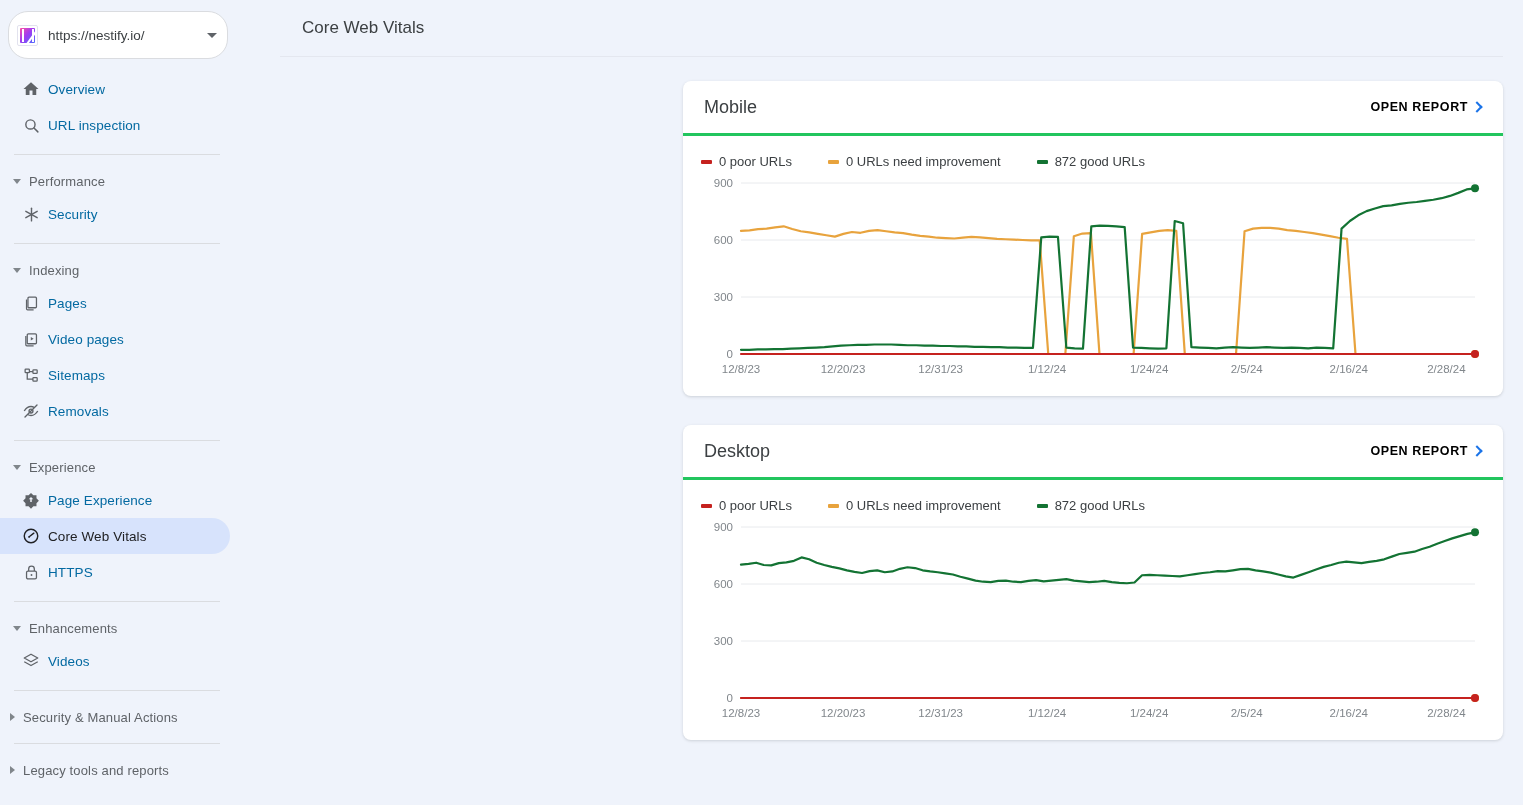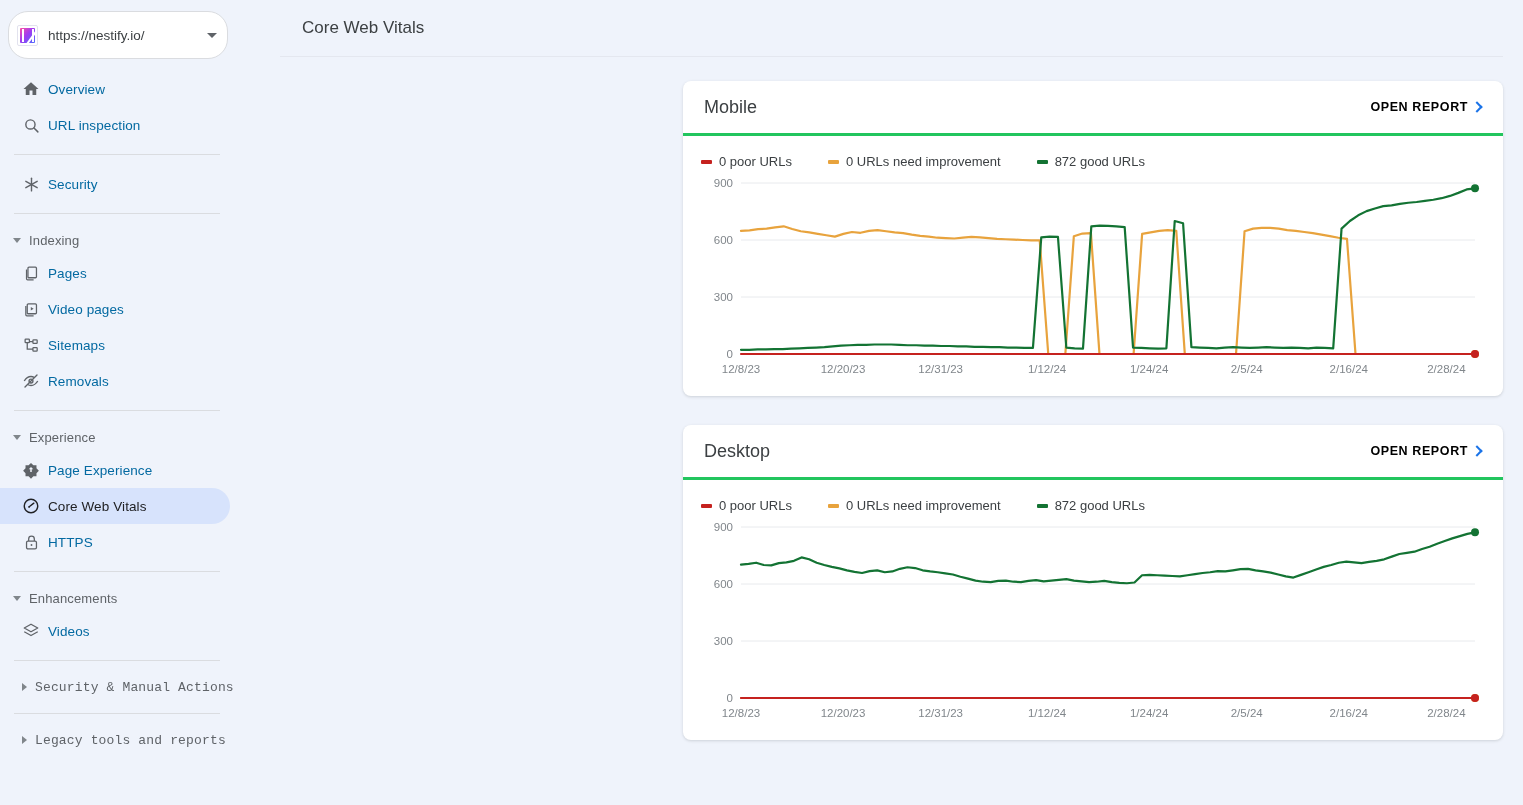--- a/index.html
+++ b/index.html
@@ -83,21 +83,21 @@
     border-left: 4.5px solid transparent; border-right: 4.5px solid transparent;
     border-top: 5px solid #80868b;
   }
   .group-head .tri-right {
     width: 0; height: 0; margin-left: 4px;
     border-top: 4.5px solid transparent; border-bottom: 4.5px solid transparent;
     border-left: 5px solid #80868b;
   }
   .group-head .glbl { font-size: 13px; color: #5f6368; letter-spacing: .15px; }
   .group-head.collapsed .glbl { color: #5f6368; }
-  .gh-pad { padding-left: 18px; font-family: Liberation Mono, monospace; }
+  .gh-pad { padding-left: 6px; }
 
   
   .main { flex: 1; height: 805px; position: relative; overflow: hidden; }
   .page-head {
     height: 57px; display: flex; align-items: center;
     padding-left: 22px; border-bottom: 1px solid #e4e7ef;
     margin-right: 20px;
   }
   .page-title { font-size: 17px; color: #3c4043; font-weight: 400; }
 
@@ -164,20 +164,24 @@
           <svg width="17" height="17" viewBox="0 0 24 24" fill="none" stroke="currentColor" stroke-width="2">
               <circle cx="10.5" cy="10.5" r="6.5"></circle>
               <line x1="15.5" y1="15.5" x2="21" y2="21" stroke-linecap="round"></line>
             </svg>
         </span>
         <span class="lbl">URL inspection</span>
       </div>
 
       <div class="divider"></div>
 
+      <div class="group-head">
+        <span class="tri-down"></span>
+        <span class="glbl">Performance</span>
+      </div>
       <div class="nav-item">
         <span class="ico">
           <svg width="17" height="17" viewBox="0 0 24 24" stroke="currentColor" stroke-width="2" stroke-linecap="round">
               <line x1="12" y1="3" x2="12" y2="21"></line>
               <line x1="4" y1="7.5" x2="20" y2="16.5"></line>
               <line x1="20" y1="7.5" x2="4" y2="16.5"></line>
             </svg>
         </span>
         <span class="lbl">Security</span>
       </div>

